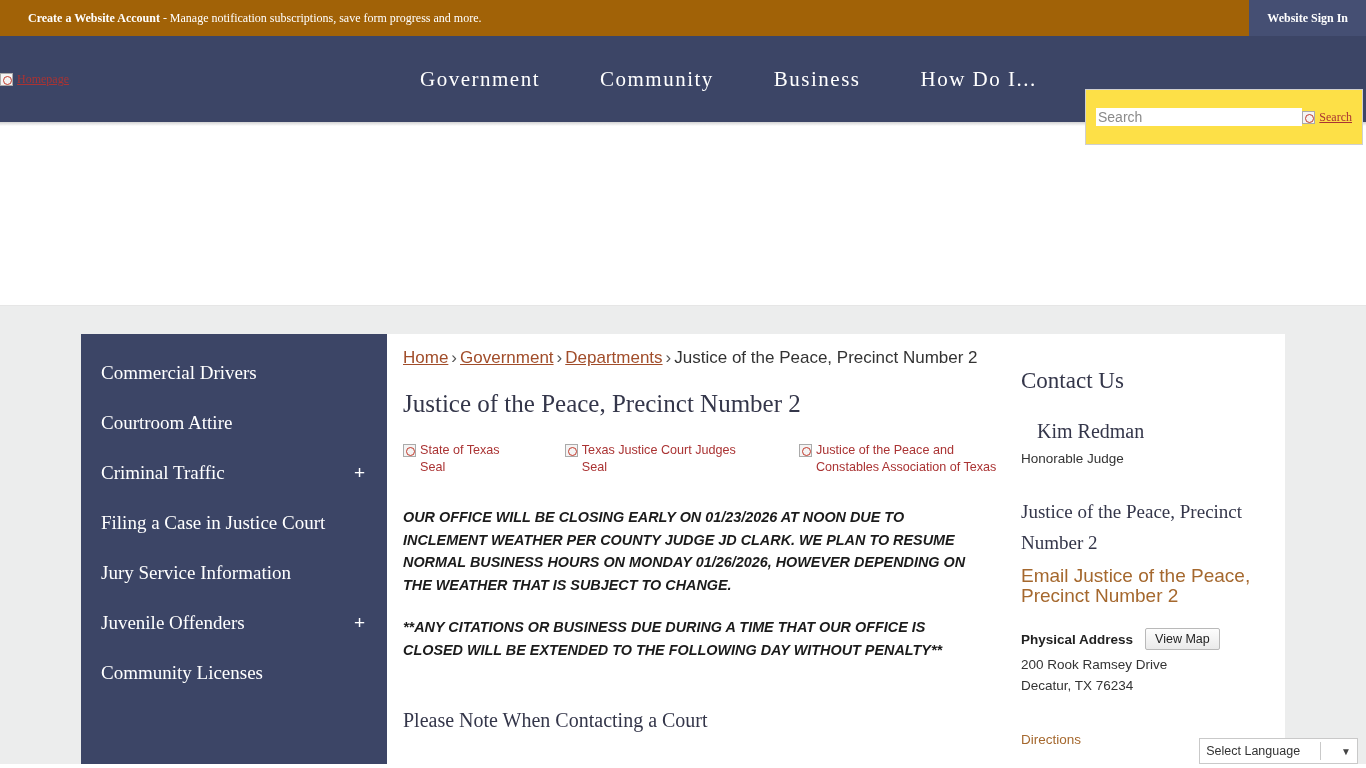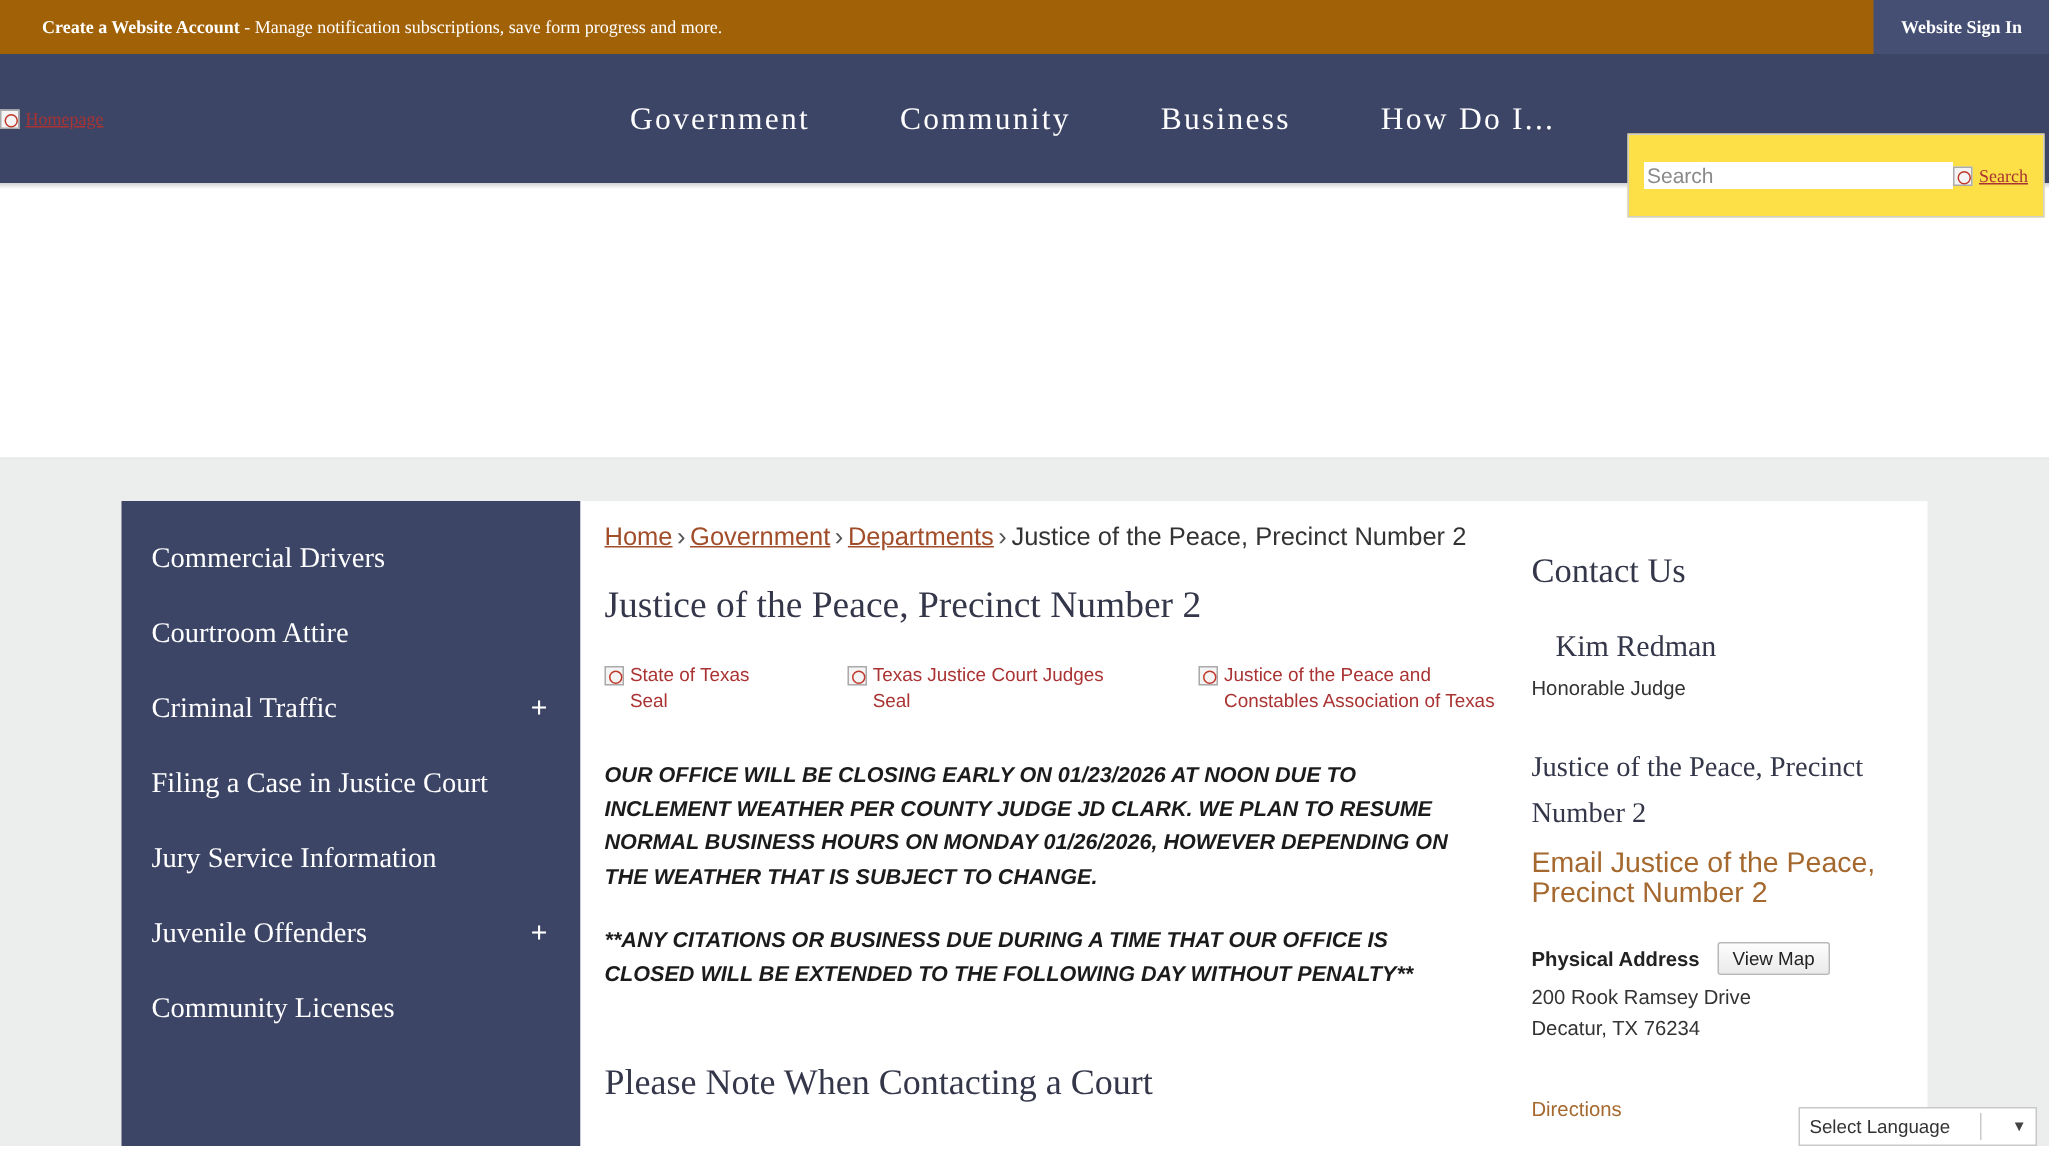--- a/index.html
+++ b/index.html
@@ -233,21 +233,21 @@
     font-weight: bold;
     font-style: italic;
     font-size: 14.4px;
     line-height: 22.5px;
     color: #1b1b1b;
     max-width: 575px;
     margin-bottom: 20px;
   }
   .subheading {
     font-family: "Liberation Serif", serif;
-    font-size: 24px;
+    font-size: 20px;
     color: #34364a;
     margin-top: 48px;
   }
 
   
   .contact {
     width: 240px;
     padding-top: 6px;
   }
   .contact h2 {

